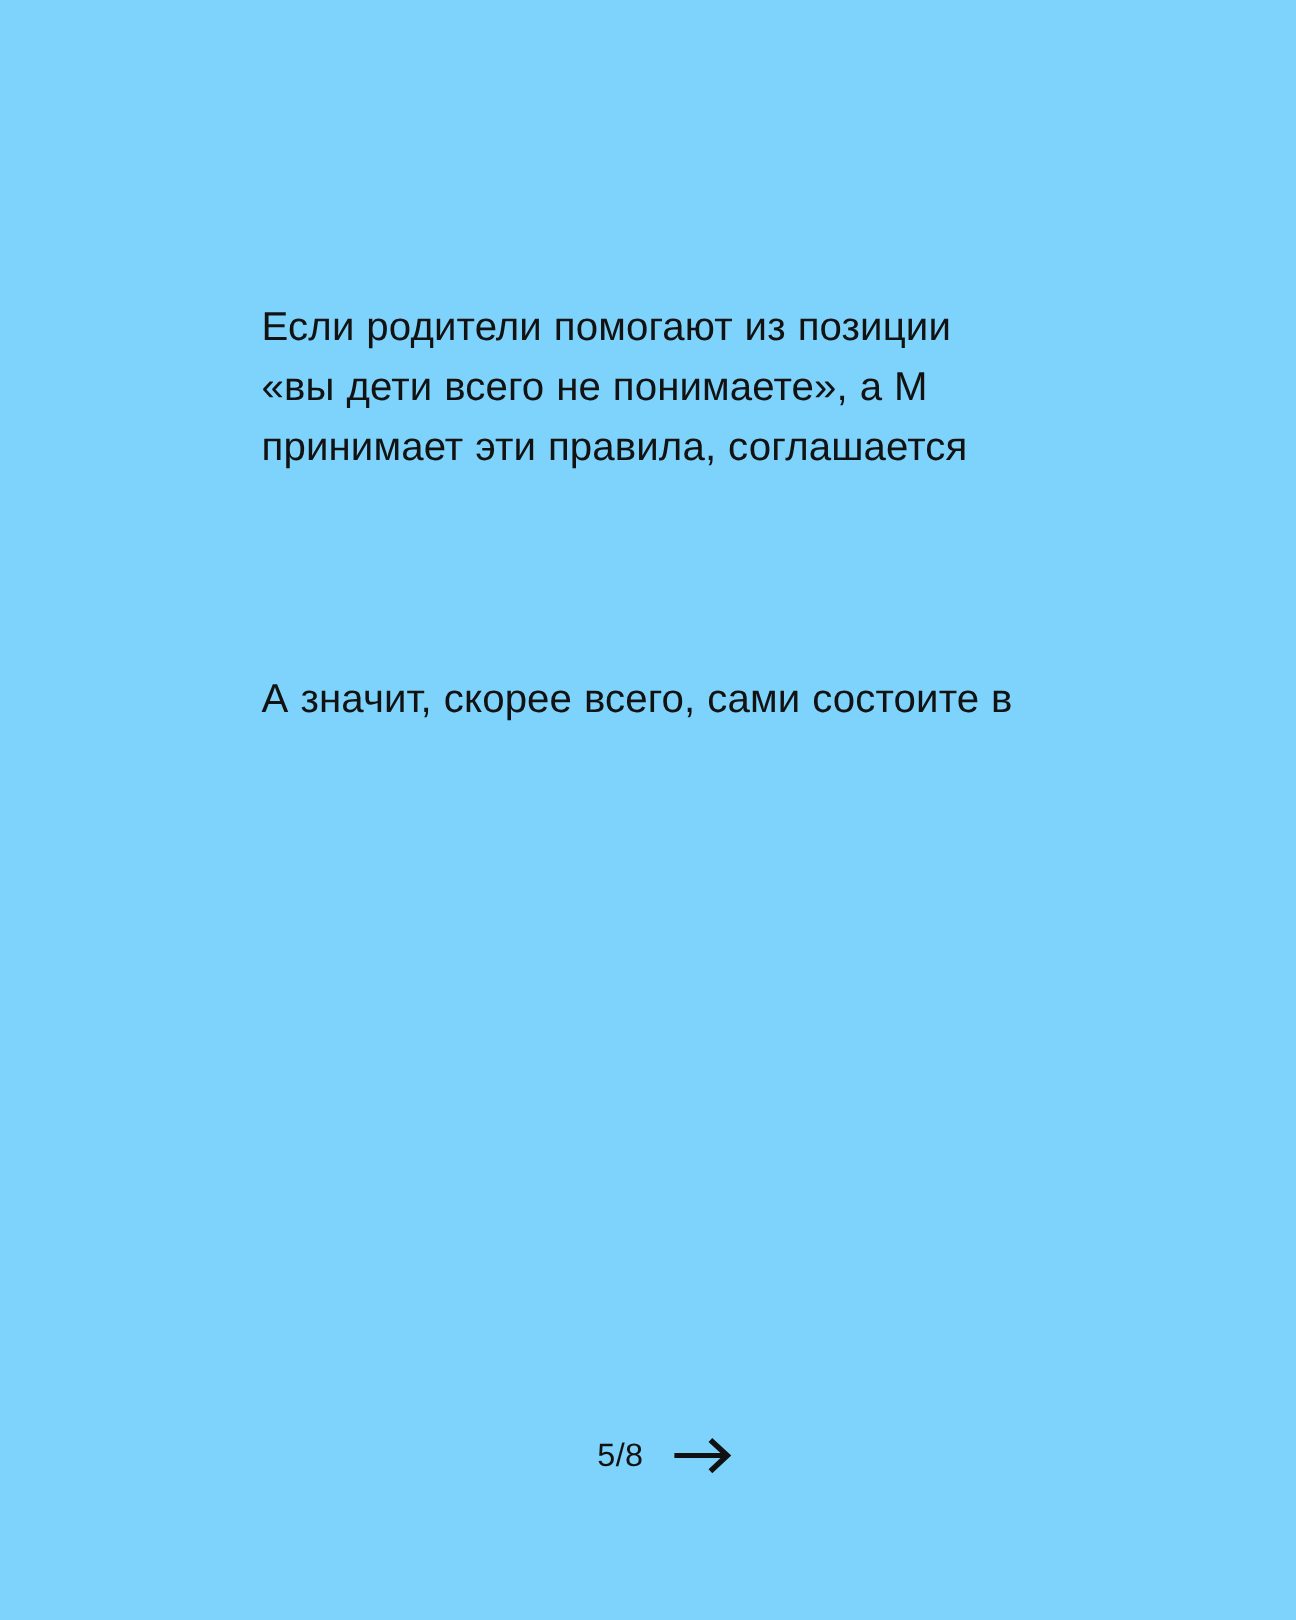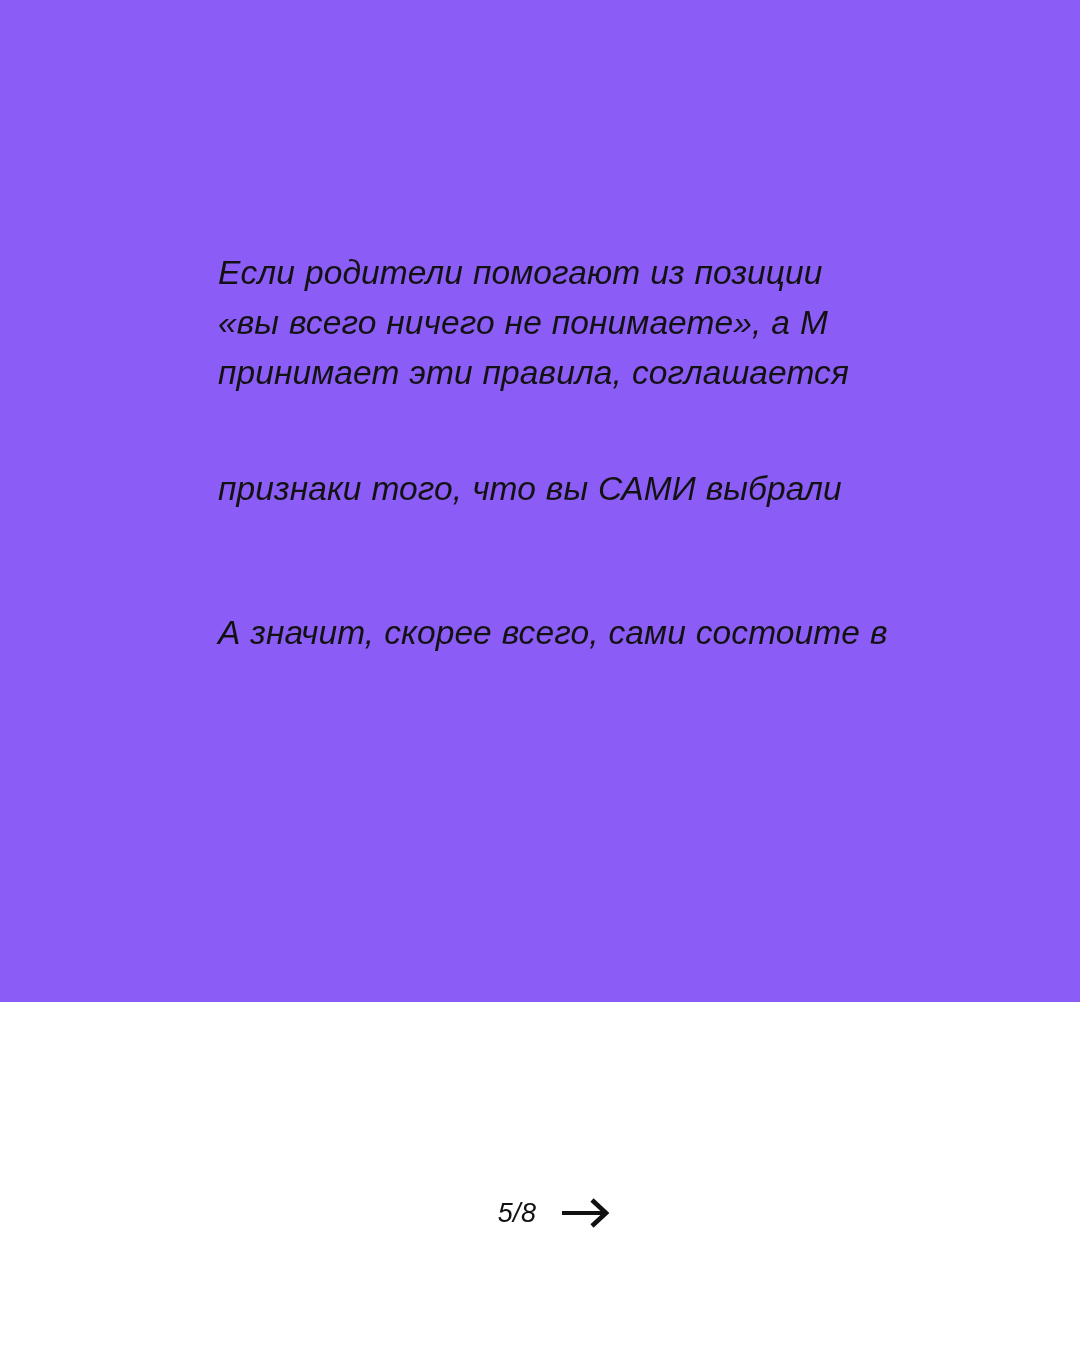--- a/index.html
+++ b/index.html
@@ -14,24 +14,23 @@
     background: #ffffff;
     font-family: "Liberation Sans", "DejaVu Sans", sans-serif;
     color: #111111;
     -webkit-font-smoothing: antialiased;
     overflow: hidden;
   }
 
   .slide {
     position: relative;
     width: 1080px;
-    height: 1002px;
-    background: #8b5cf6;
+    height: 1350px;
+    background: #7dd3fc;
     box-sizing: border-box;
-    font-style: italic;
   }
 
   .content {
     position: absolute;
     left: 218px;
     top: 248px;
     width: 690px;
   }
 
   .para {
@@ -98,29 +97,28 @@
 </style>
 </head>
 <body>
 
 <div class="slide">
 
   <div class="content">
 
     <p class="para">
       <span class="line">Если родители помогают из позиции</span>
-      <span class="line">«вы всего ничего не понимаете», а М</span>
+      <span class="line">«вы дети всего не понимаете», а М</span>
       <span class="line">принимает эти правила, соглашается</span>
     </p>
 
     <div class="block-gap-lg"></div>
 
 
     <p class="para">
-      <span class="line">признаки того, что вы САМИ выбрали</span>
     </p>
 
     <div class="block-gap-xl"></div>
 
     <p class="para">
       <span class="line">А значит, скорее всего, сами состоите в</span>
     </p>
 
   </div>
 

